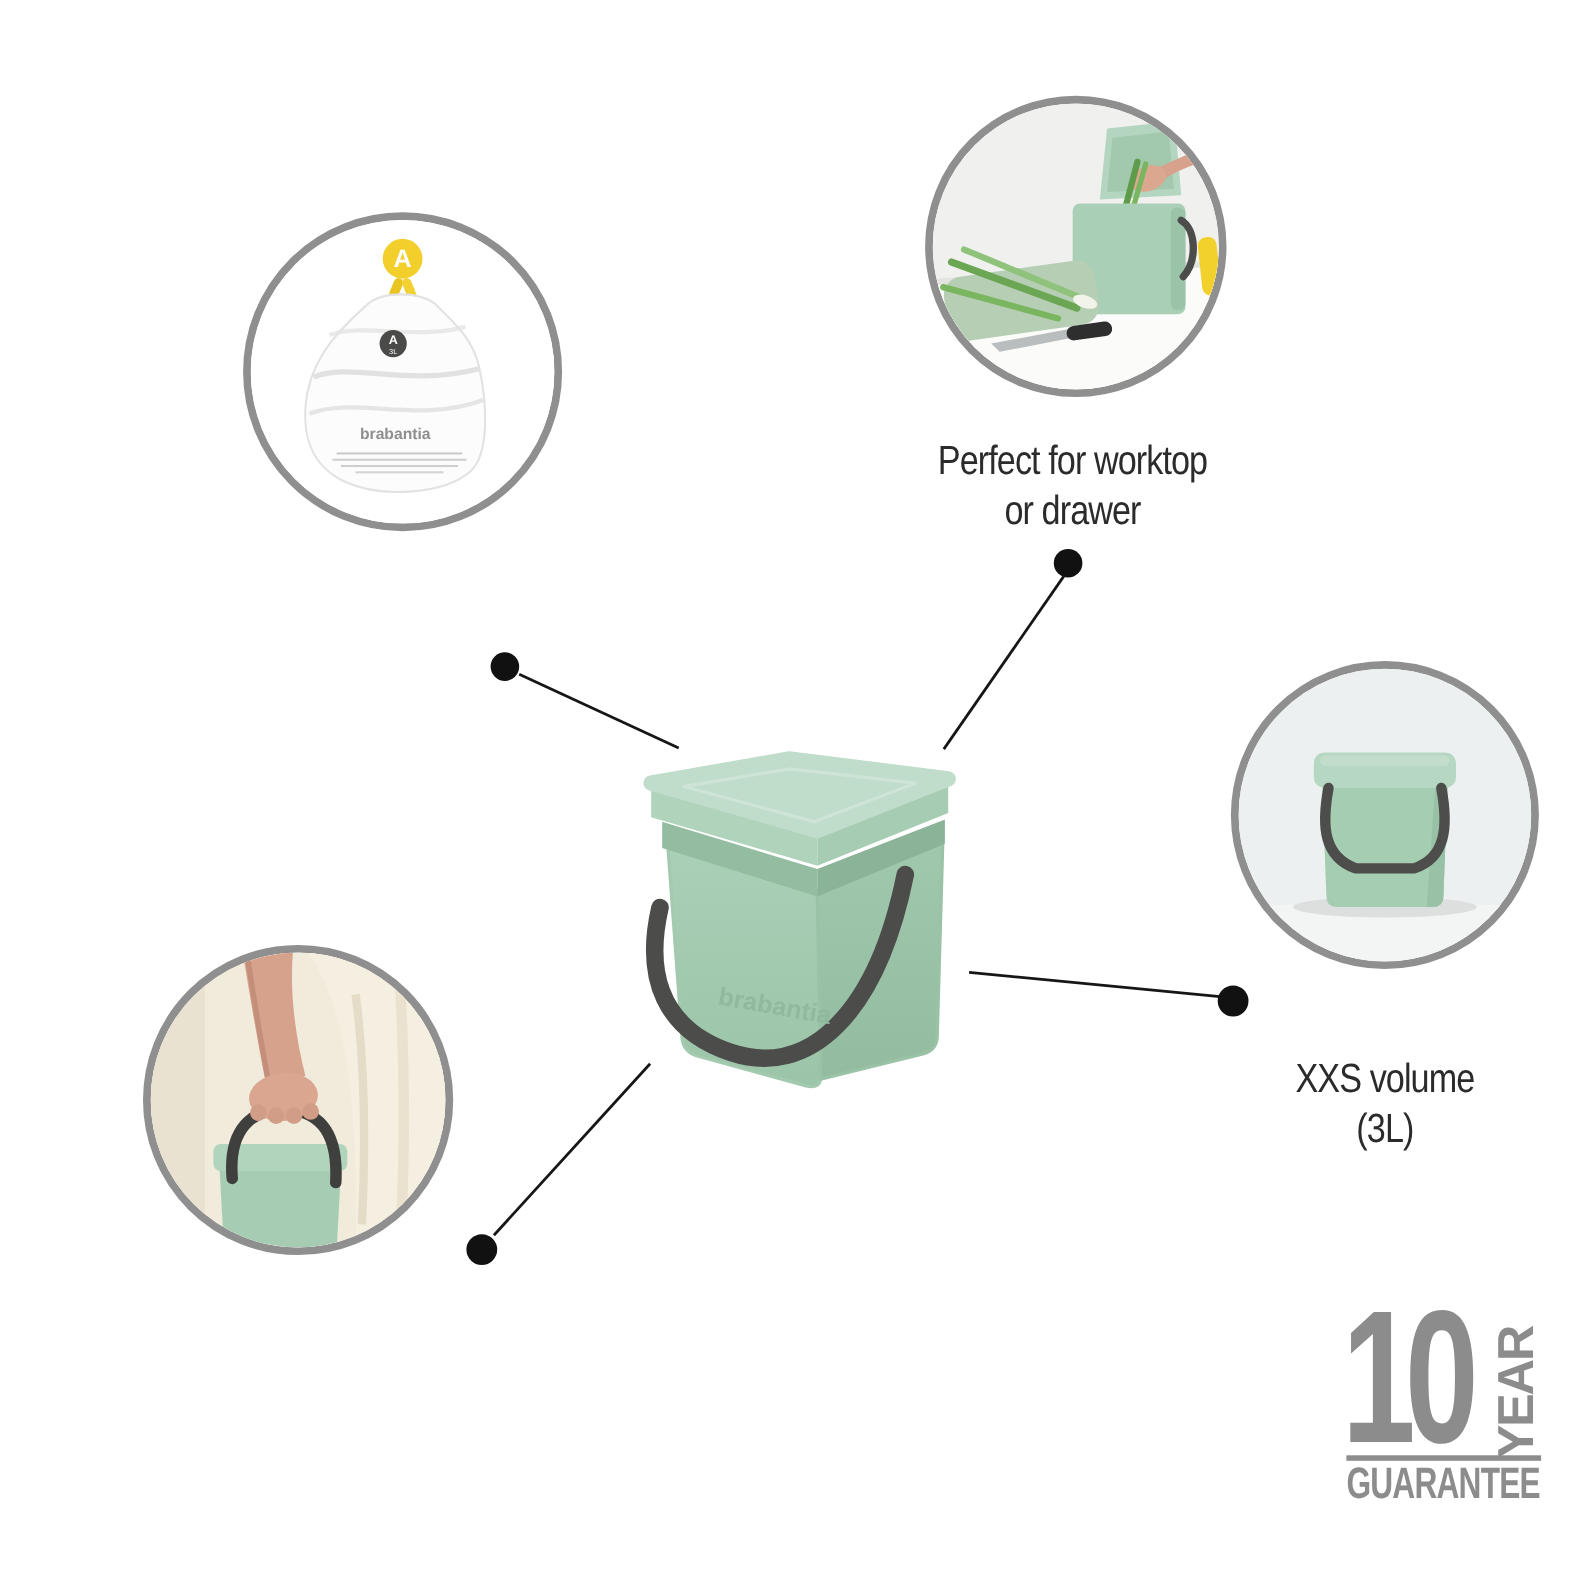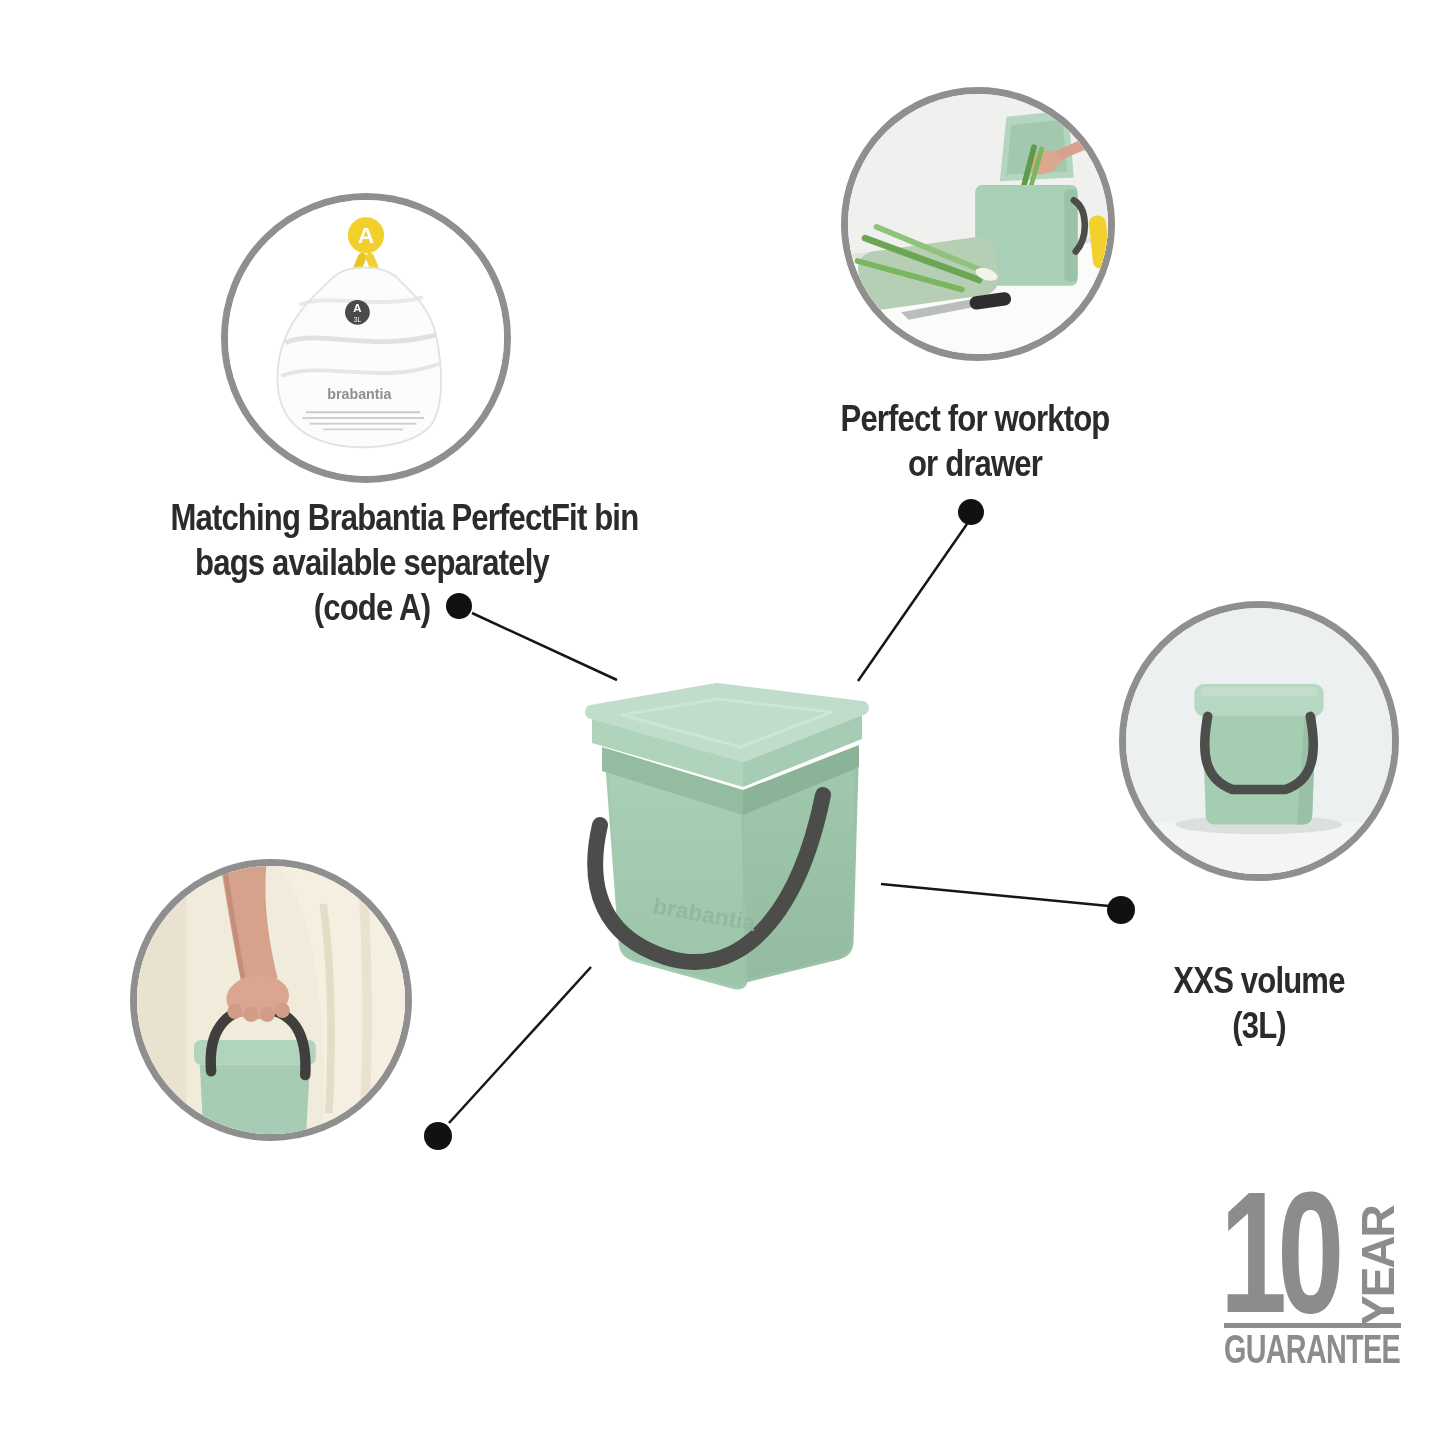--- a/index.html
+++ b/index.html
@@ -6,21 +6,21 @@
   .canvas{position:relative;width:1445px;height:1445px;background:#ffffff;overflow:hidden;
           font-family:"Liberation Sans",sans-serif;color:#2b2b2b;}
   svg{display:block;}
   .overlay{position:absolute;left:0;top:0;width:1445px;height:1445px;pointer-events:none;}
   .inset{position:absolute;border-radius:50%;border:7px solid #8f8f8f;overflow:hidden;background:#fff;box-sizing:border-box;}
   .inset svg{width:100%;height:100%;}
   #inset-bag{left:221px;top:193px;width:290px;height:290px;}
   #inset-worktop{left:841px;top:87px;width:274px;height:274px;}
   #inset-product{left:1119px;top:601px;width:280px;height:280px;}
   #inset-carry{left:130px;top:859px;width:282px;height:282px;}
-  .label{position:absolute;text-align:center;font-size:37px;line-height:45px;letter-spacing:-1px;color:#2b2b2b;font-weight:bold;}
+  .label{position:absolute;text-align:center;font-size:37px;line-height:45px;letter-spacing:-1px;color:#2b2b2b;}
   .label .ln{display:block;transform:scaleX(0.84);transform-origin:50% 50%;white-space:nowrap;}
   #label-bags{left:132px;top:495px;width:480px;}
   #label-worktop{left:775px;top:396px;width:400px;}
   #label-volume{left:1109px;top:910px;width:300px;margin-top:48px;}
   #label-handle{left:72px;top:1168px;width:400px;}
   #main-product{position:absolute;left:560px;top:655px;width:410px;height:420px;}
   .guarantee{position:absolute;left:1224px;top:1192px;width:177px;height:178px;color:#8c8c8c;}
   .g-num{position:absolute;left:-4px;top:-26px;font-size:172px;line-height:172px;font-weight:bold;
          letter-spacing:-14px;transform:scaleX(0.70);transform-origin:left top;color:#8c8c8c;}
   .g-year{position:absolute;right:-4px;top:-2px;height:136px;writing-mode:vertical-rl;transform:rotate(180deg);
@@ -146,25 +146,20 @@
     <path d="M40 170 C25 235,45 282,105 302 C175 325,237 268,263 140" stroke="#4c4c4a" stroke-width="16" fill="none" stroke-linecap="round"></path>
 
     <polygon points="32,57 32,88 183,132 183,100" fill="#b0d3bc"></polygon>
     <polygon points="183,100 302,53 302,84 183,132" fill="#a6cdb3"></polygon>
     <path d="M32 57 L157 35 L302 53 L183 100 Z" fill="#c0dcca" stroke="#c0dcca" stroke-width="14" stroke-linejoin="round"></path>
     <path d="M62 60 L158 44 L272 57 L180 92 Z" fill="none" stroke="#cde4d6" stroke-width="3" stroke-linejoin="round"></path>
 
     <text x="92" y="258" font-size="23" font-weight="bold" fill="#8fb89c" transform="rotate(10 92 258)" opacity="0.9">brabantia</text>
   </svg>
 
-  <div class="label" id="label-bags">
-    <span class="ln">Matching Brabantia PerfectFit bin</span>
-    <span class="ln">bags available separately</span>
-    <span class="ln">(code A)</span>
-  </div>
   <div class="label" id="label-worktop">
     <span class="ln">Perfect for worktop</span>
     <span class="ln">or drawer</span>
   </div>
   <div class="label" id="label-volume">
     <span class="ln">XXS volume</span>
     <span class="ln">(3L)</span>
   </div>
 
   <div class="guarantee">

